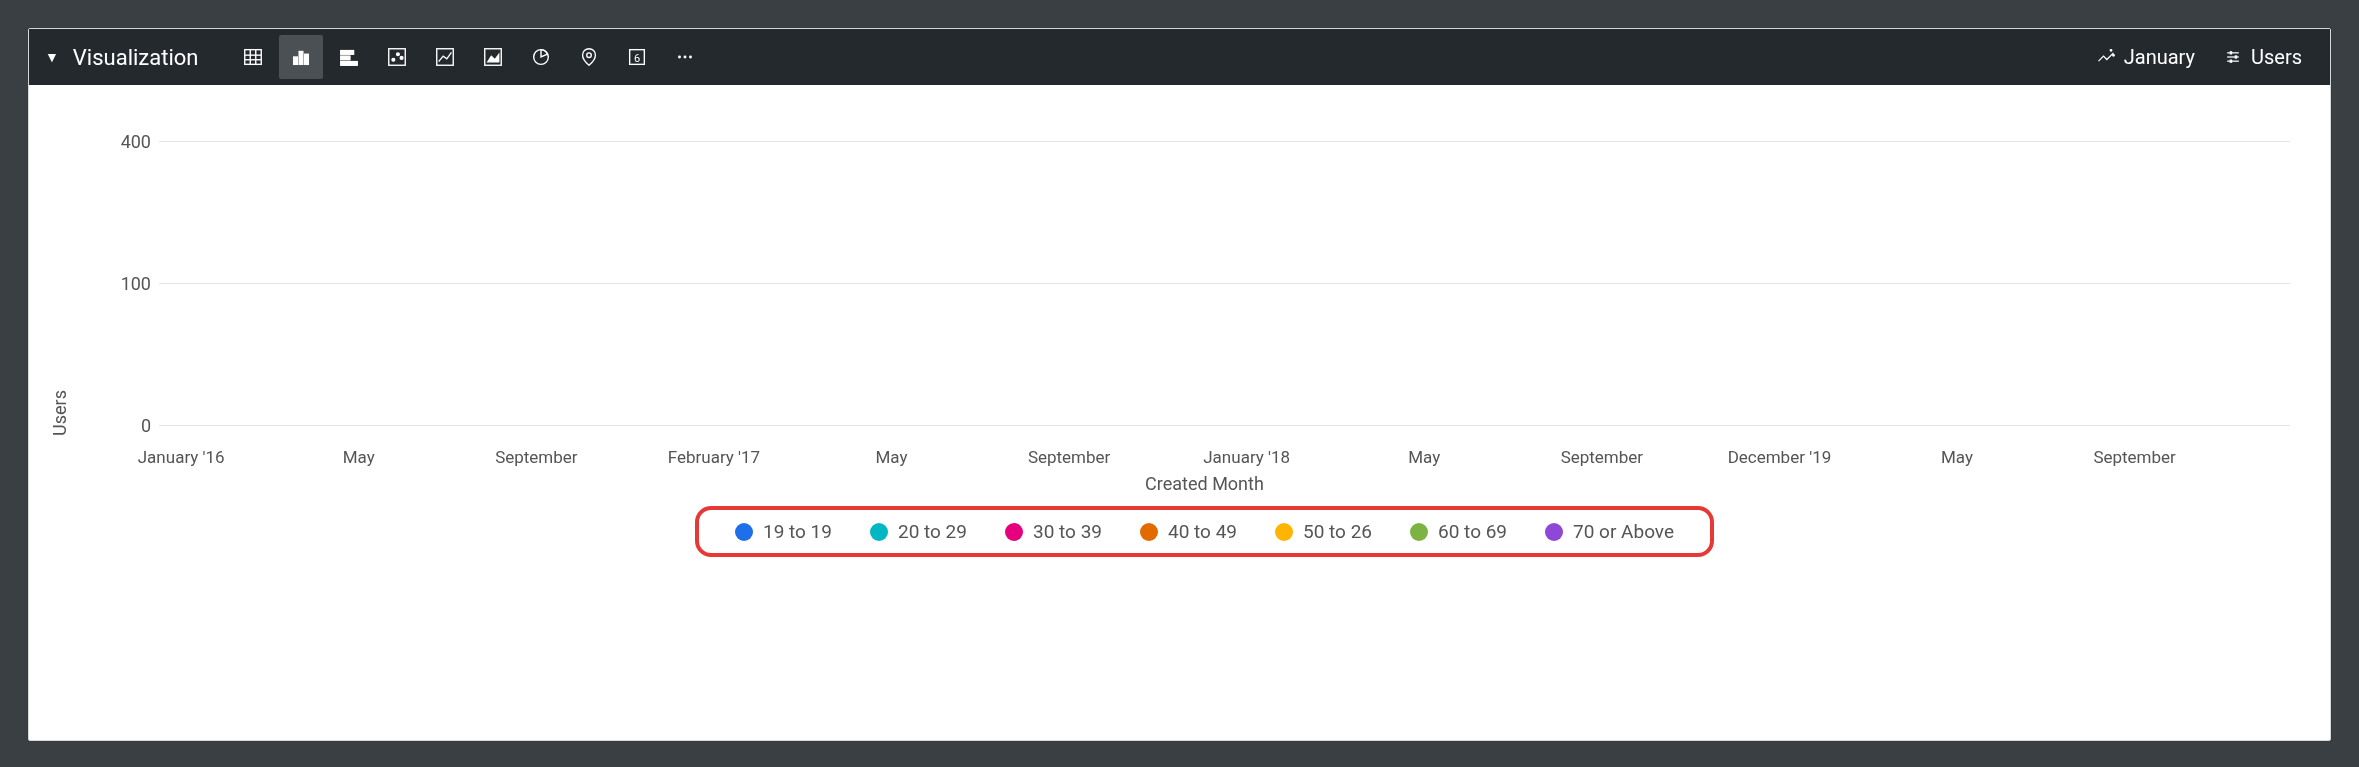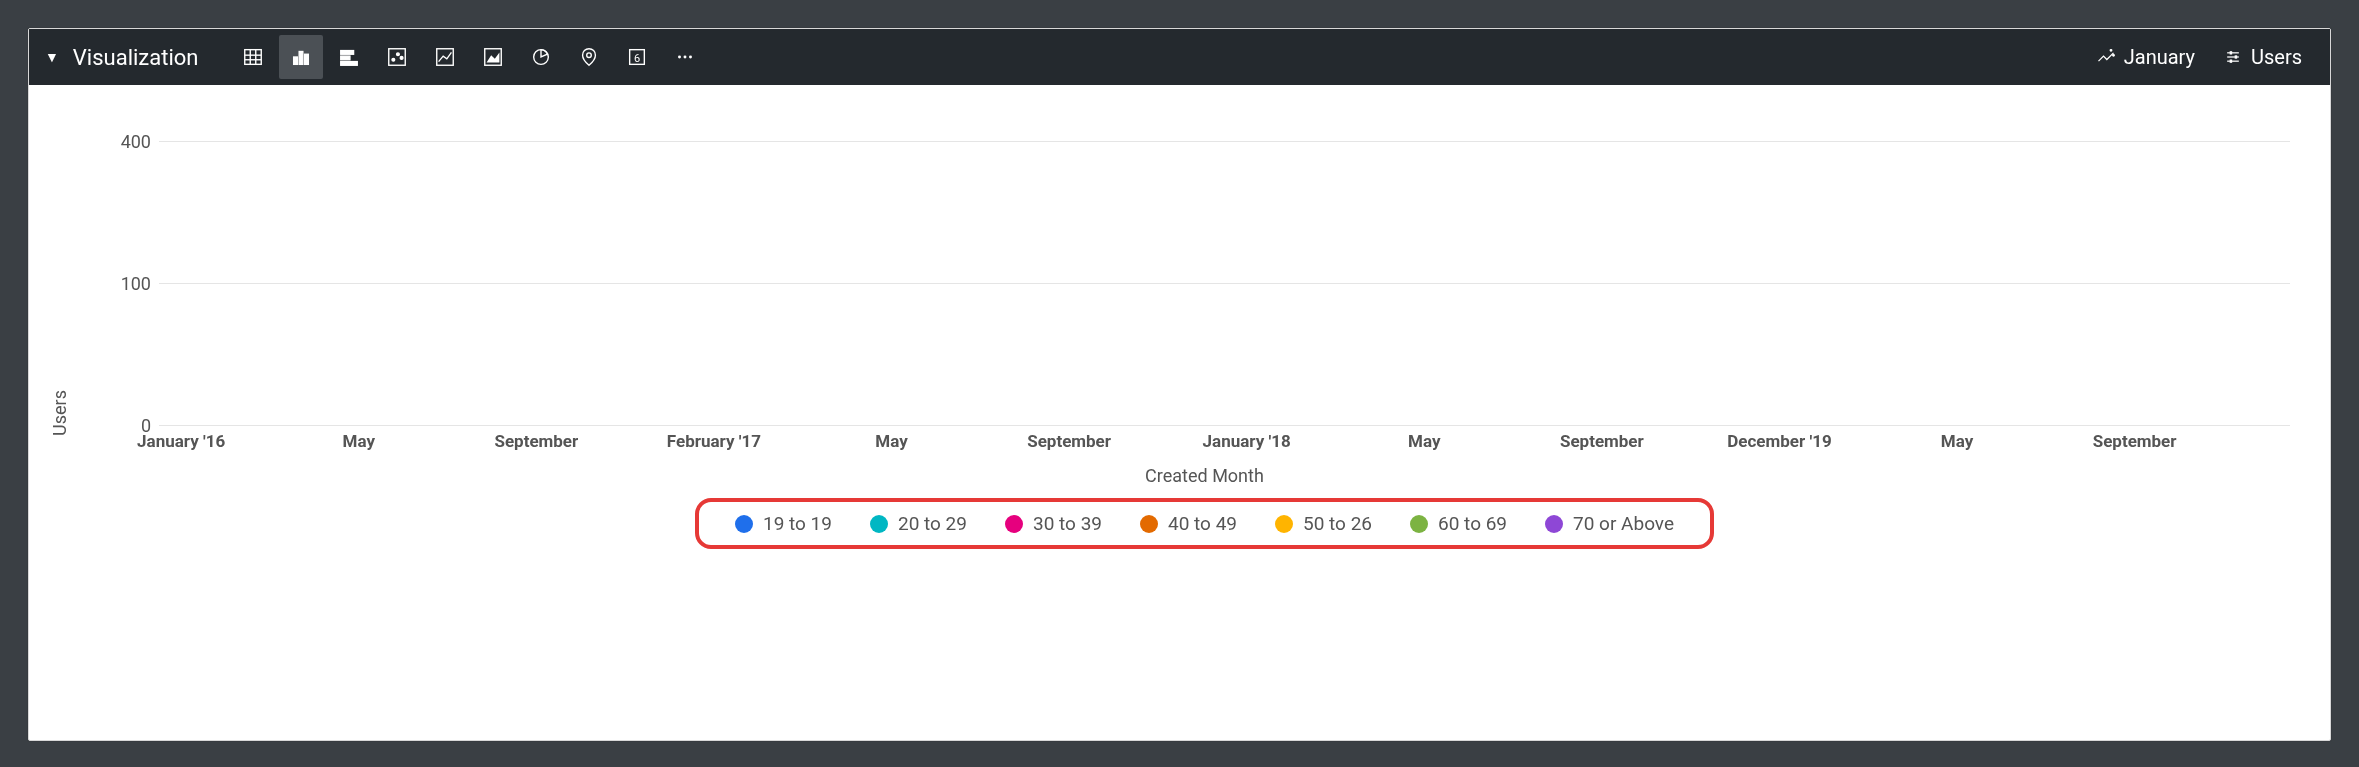--- a/index.html
+++ b/index.html
@@ -16,22 +16,22 @@
   .right-btn svg{width:20px;height:20px;stroke:#fff;fill:none;stroke-width:1.5;}
   .chart-zone{flex:1;position:relative;padding:20px 40px 10px 90px;}
   .yaxis-label{position:absolute;left:30px;top:50%;transform:translate(-50%,-50%) rotate(-90deg);font-size:18px;color:#555;}
   .plot{position:relative;height:320px;margin-left:40px;}
   .grid-line{position:absolute;left:0;right:0;border-top:1px solid #e5e5e5;}
   .ytick{position:absolute;left:-52px;font-size:18px;color:#555;transform:translateY(-50%);text-align:right;width:44px;}
   .bars{position:absolute;left:0;right:0;bottom:0;top:0;display:flex;align-items:flex-end;gap:6px;padding:0 4px;}
   .bar{flex:1;display:flex;flex-direction:column-reverse;}
   .seg{width:100%;}
   .xaxis{position:relative;height:28px;margin-left:40px;}
-  .xtick{position:absolute;top:6px;font-size:17px;color:#555;white-space:nowrap;transform:translateX(-50%);font-weight:bold;}
-  .xlabel{text-align:center;font-size:18px;color:#555;margin-top:12px;}
+  .xtick{position:absolute;top:22px;font-size:17px;color:#555;white-space:nowrap;transform:translateX(-50%);}
+  .xlabel{text-align:center;font-size:18px;color:#555;margin-top:20px;}
   .legend-wrap{display:flex;justify-content:center;padding:12px 0 26px 0;}
   .legend{display:flex;align-items:center;gap:38px;border:4px solid #e63936;border-radius:16px;padding:10px 36px;}
   .legend-item{display:flex;align-items:center;gap:10px;font-size:19px;color:#555;}
   .swatch{width:18px;height:18px;border-radius:50%;}
 </style>
 </head>
 <body>
 
 <div class="outer">
   <div class="panel">

